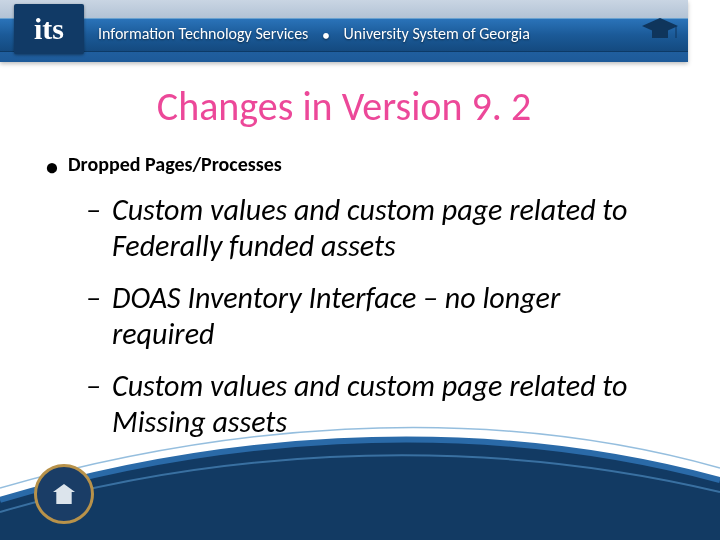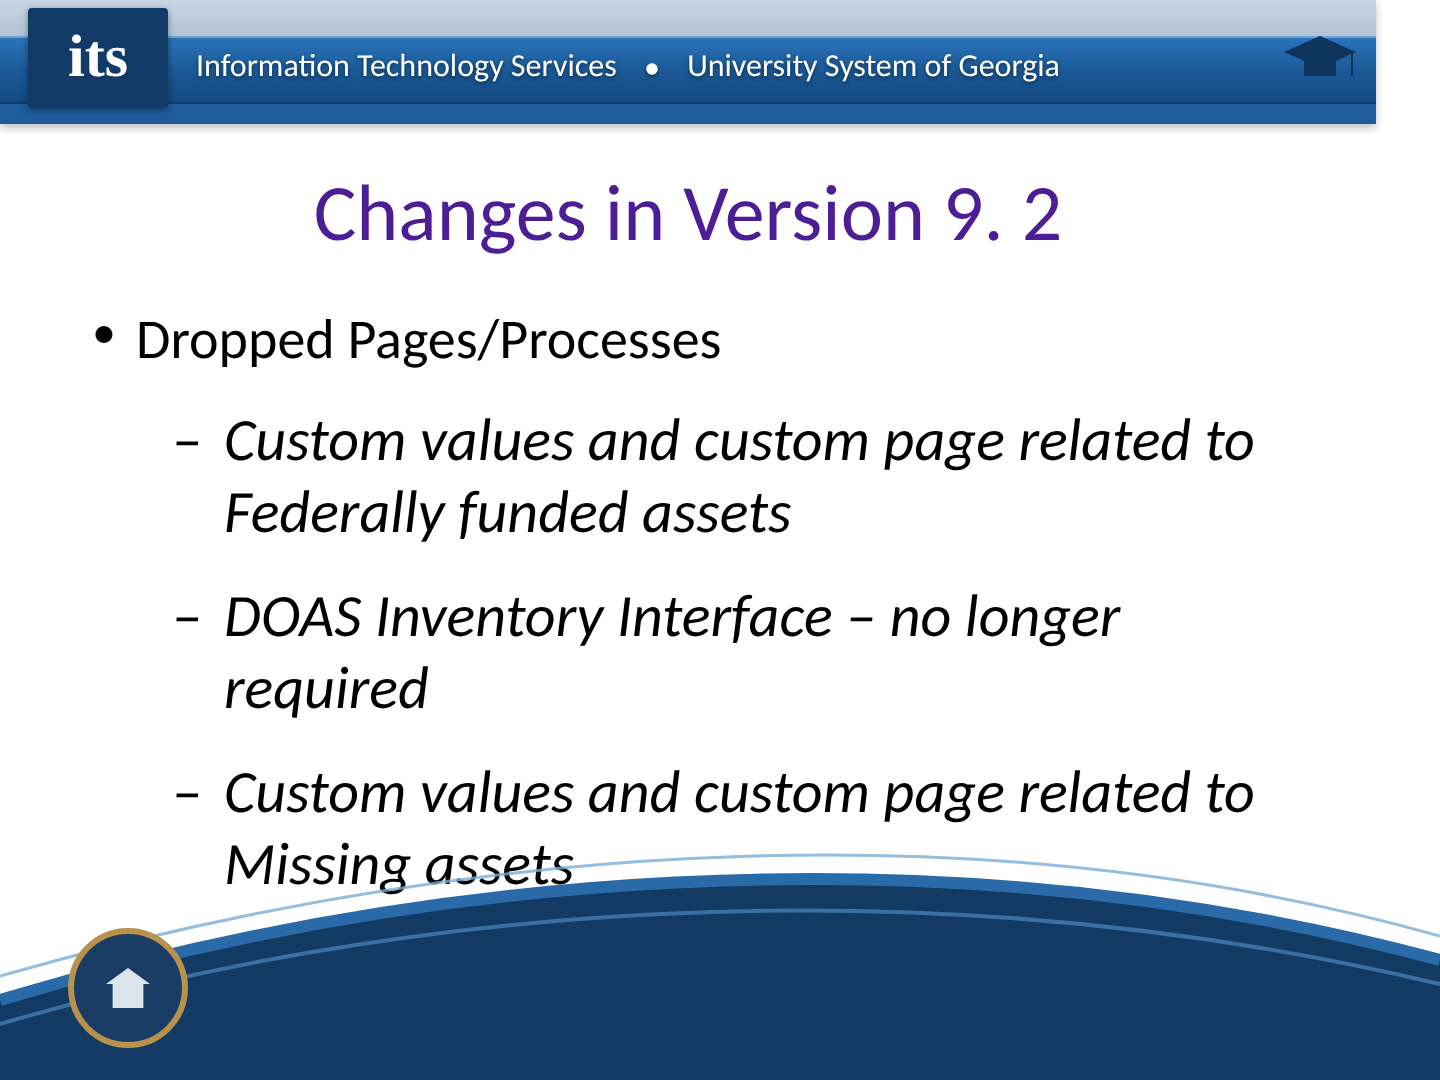--- a/index.html
+++ b/index.html
@@ -78,36 +78,37 @@
     height: 44px;
   }
   
   .title {
     position: absolute;
     top: 82px;
     left: 0;
     right: 0;
     text-align: center;
     font-size: 40px;
-    color: #4c1d95;
+    color: #ec4899;
     font-weight: 400;
   }
   
   .body {
     position: absolute;
     top: 152px;
     left: 42px;
     right: 42px;
     color: #000000;
   }
   .bullet1 {
-    font-size: 28px;
+    font-size: 20px;
     margin: 0 0 14px 0;
     position: relative;
     padding-left: 26px;
+    font-weight: bold;
   }
   .bullet1::before {
     content: "•";
     position: absolute;
     left: 4px;
     top: 0;
     font-size: 24px;
     color: #000;
   }
   .sublist {

